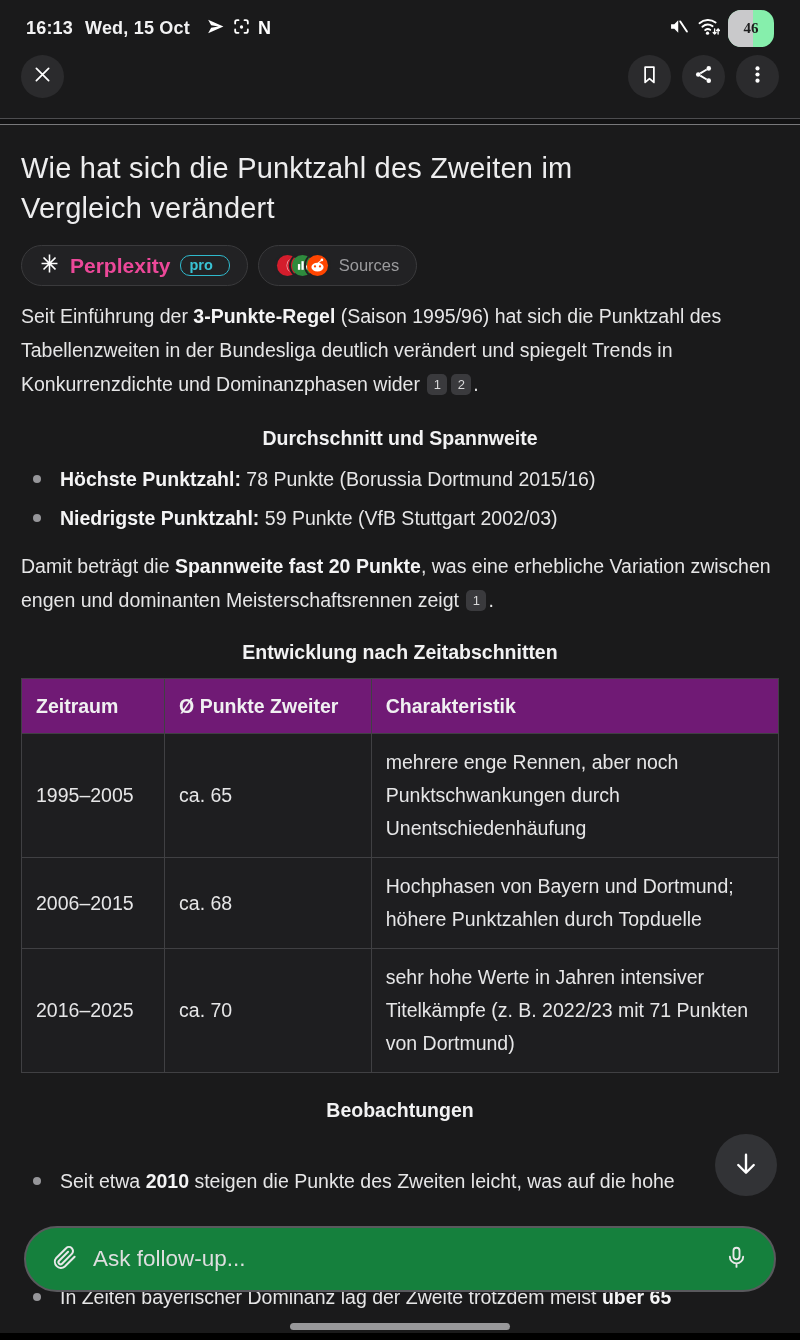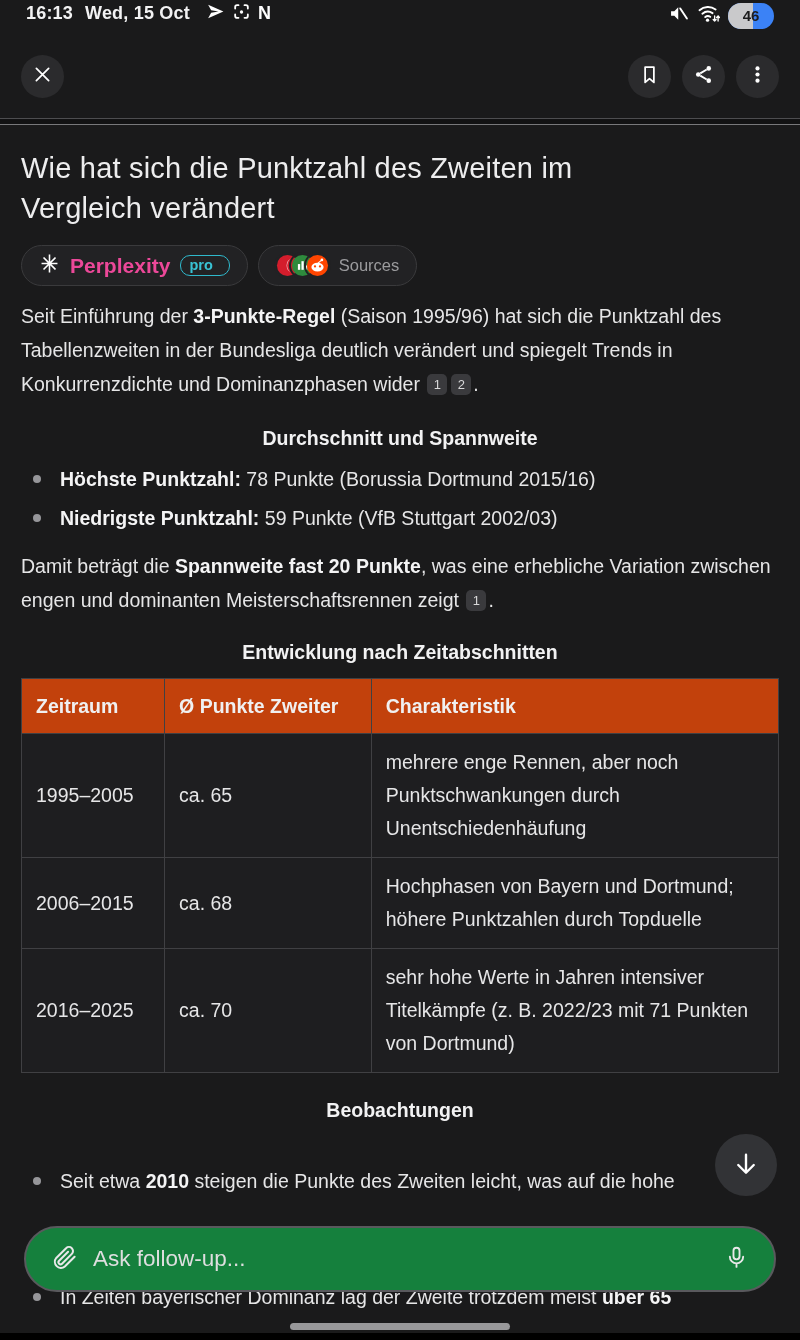--- a/index.html
+++ b/index.html
@@ -1,27 +1,27 @@
 <!DOCTYPE html>
 <html><head>
 <meta charset="utf-8">
 <style>
   * { margin:0; padding:0; box-sizing:border-box; }
   html,body { background:#000; }
   body { width:800px; height:1340px; font-family:"Liberation Sans", sans-serif; overflow:hidden; }
   .screen { position:relative; width:800px; height:1340px; background:#1a1a1b; color:#e8e8e9; overflow:hidden; }
 
   
-  .statusbar { height:34px; padding:2px 26px 0 26px; display:flex; justify-content:space-between; align-items:flex-start; }
+  .statusbar { height:34px; padding:23px 26px 0 26px; display:flex; justify-content:space-between; align-items:center; }
   .sb-left { display:flex; align-items:center; gap:12px; }
   .sb-time, .sb-date { font-size:18px; font-weight:700; color:#f2f2f3; letter-spacing:.2px; }
   .sb-icons { display:flex; align-items:center; gap:7px; margin-left:4px; }
   .sb-n { font-size:18px; font-weight:800; color:#fff; }
   .sb-right { display:flex; align-items:center; gap:8px; }
-  .battery { position:relative; width:46px; height:26px; border-radius:13px; background:#3b82f6; overflow:hidden; }
+  .battery { position:relative; width:46px; height:37px; border-radius:13px; background:#86efac; overflow:hidden;font-family:Liberation Serif, serif; }
   .battery-fill { position:absolute; left:0; top:0; bottom:0; width:54%; background:#c9c9cb; }
   .battery-num { position:absolute; inset:0; display:flex; align-items:center; justify-content:center; font-size:15px; font-weight:700; color:#1d1d1e; }
 
   
   .toolbar { height:84px; padding:0 21px; display:flex; justify-content:space-between; align-items:center; }
   .btn-circle { width:43px; height:43px; border-radius:50%; background:#2b2b2d; border:none; display:flex; align-items:center; justify-content:center; cursor:pointer; }
   .tb-right { display:flex; align-items:center; gap:11px; }
 
   .sheet-divider { height:7px; background:#121213; border-top:1px solid #4d4d50; border-bottom:1px solid #78787b; }
 
@@ -48,21 +48,21 @@
   h2.section { margin-top:26px; font-size:19.5px; font-weight:700; color:#f2f2f3;text-align:center; }
   h2.section.tight { margin-top:24px; }
 
   ul.bullets { list-style:none; margin-top:12px; padding-left:12px; }
   ul.bullets li { display:flex; gap:19px; font-size:19.5px; line-height:34px; color:#e6e6e7; }
   ul.bullets li + li { margin-top:5px; }
   .dot { flex:0 0 auto; width:8px; height:8px; border-radius:50%; background:#96969a; margin-top:13px; }
 
   table.periods { width:100%; border-collapse:collapse; margin-top:14px; }
   table.periods th, table.periods td { border:1px solid #404043; text-align:left; }
-  table.periods th { background:#c2410c; color:#f0f0f1; font-size:19.5px; font-weight:700; padding:15px 14px; line-height:24px; }
+  table.periods th { background:#701a75; color:#f0f0f1; font-size:19.5px; font-weight:700; padding:15px 14px; line-height:24px; }
   table.periods td { background:#1e1e20; color:#e6e6e7; font-size:19.5px; padding:12px 14px; line-height:33px; vertical-align:middle; }
 
   ul.obs { list-style:none; margin-top:10px; padding-left:12px; }
   ul.obs li { display:flex; gap:19px; font-size:19.5px; line-height:34px; color:#e6e6e7;margin-top:42px; }
   ul.obs li.pushed { margin-top:82px; }
 
   
   .fab { position:absolute; right:23px; top:1134px; width:62px; height:62px; border-radius:50%; background:#323336; border:none; display:flex; align-items:center; justify-content:center; cursor:pointer; z-index:5; }
 
   .followup { position:absolute; left:24px; right:24px; top:1226px; height:66px; border-radius:34px; background:#15803d; border:2px solid #59595d; display:flex; align-items:center; padding:0 25px; gap:15px; z-index:6; }

